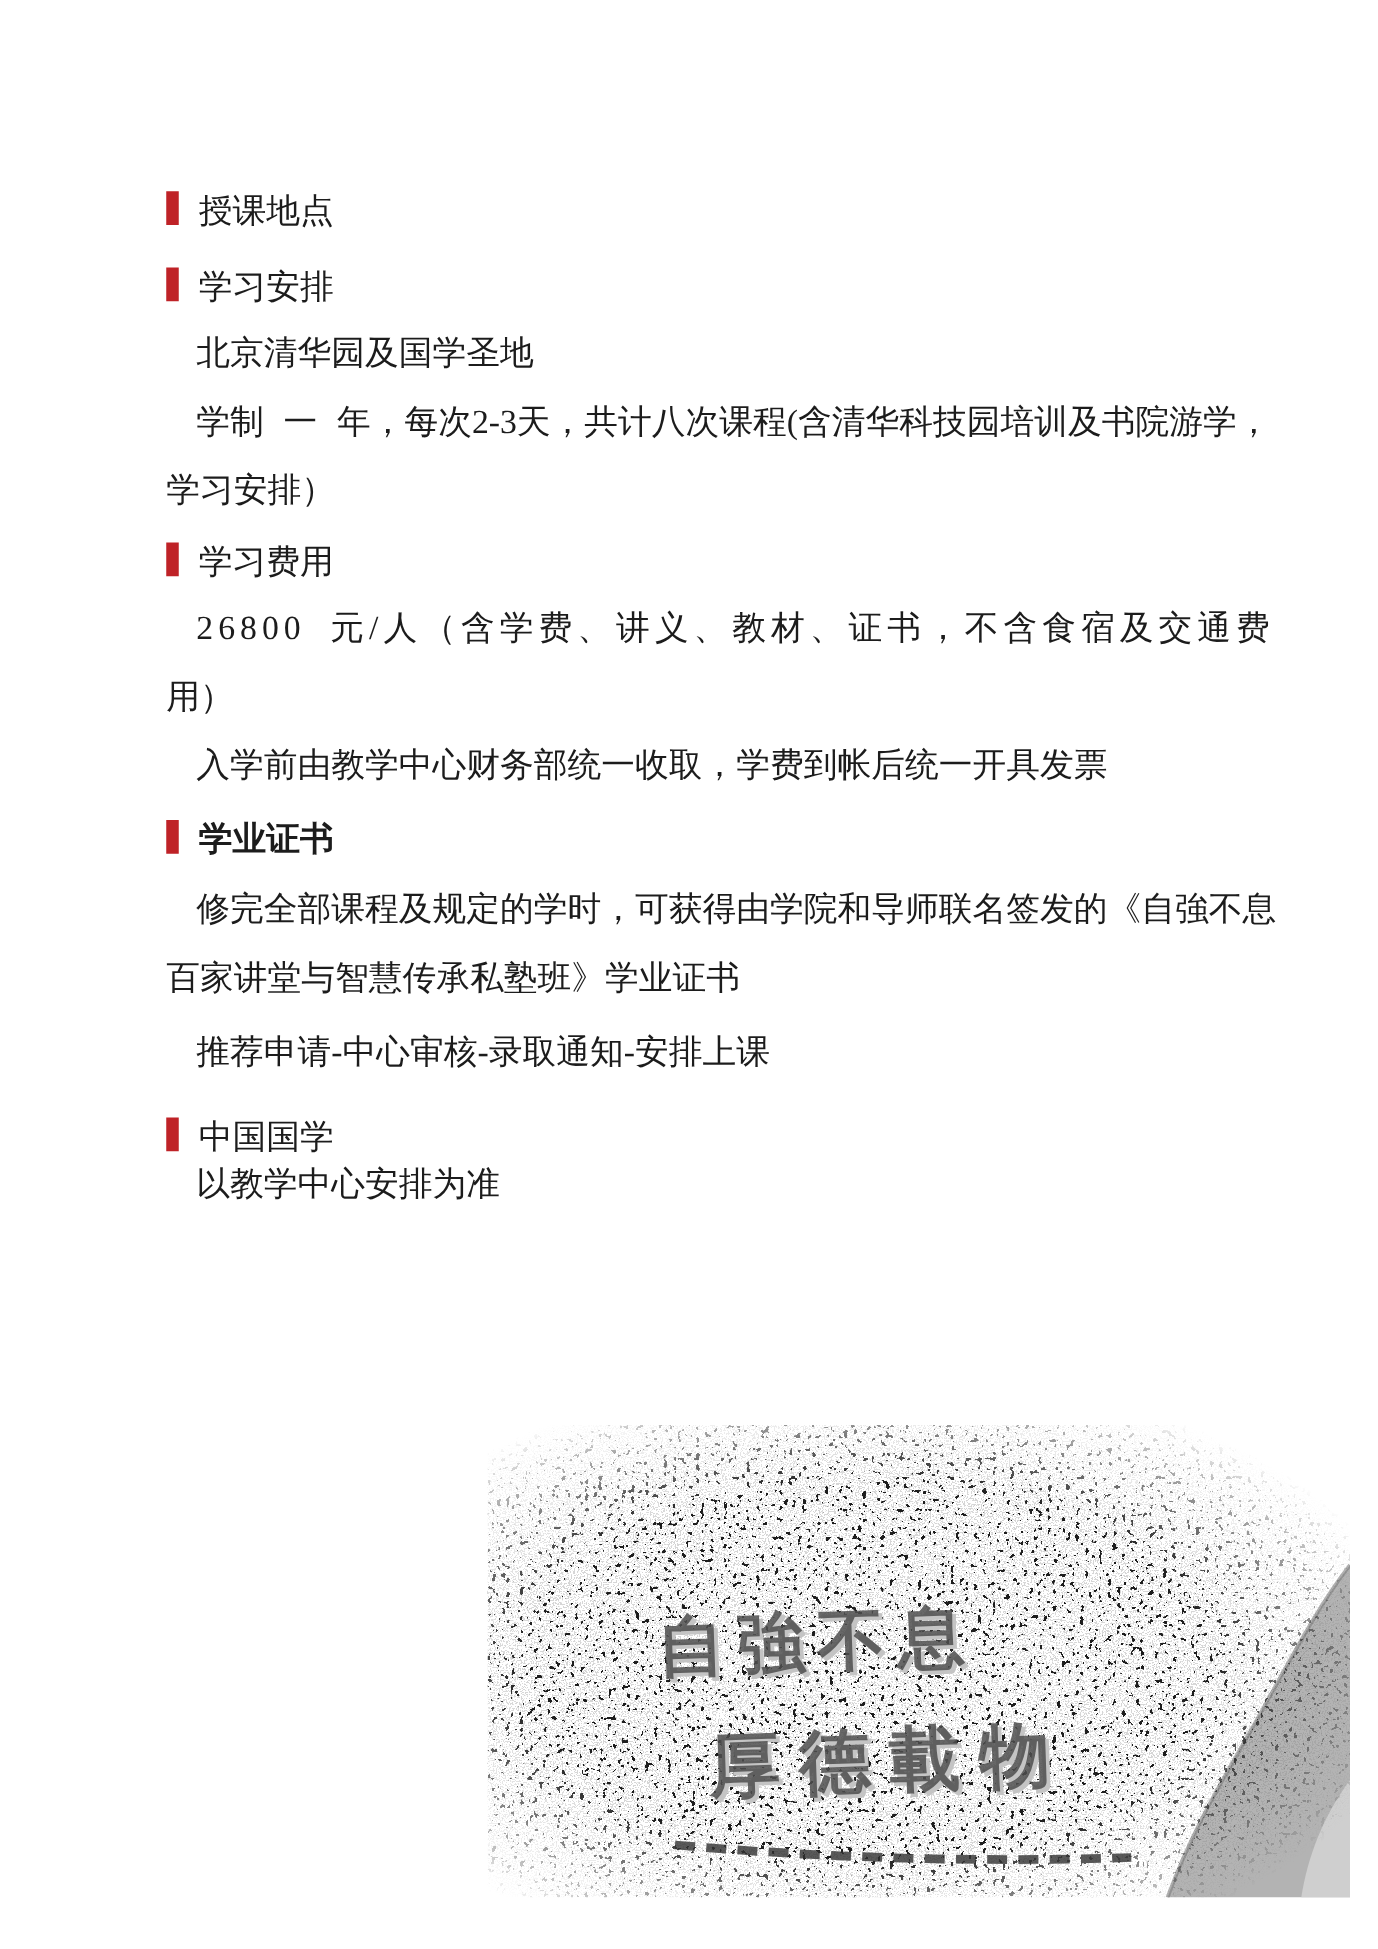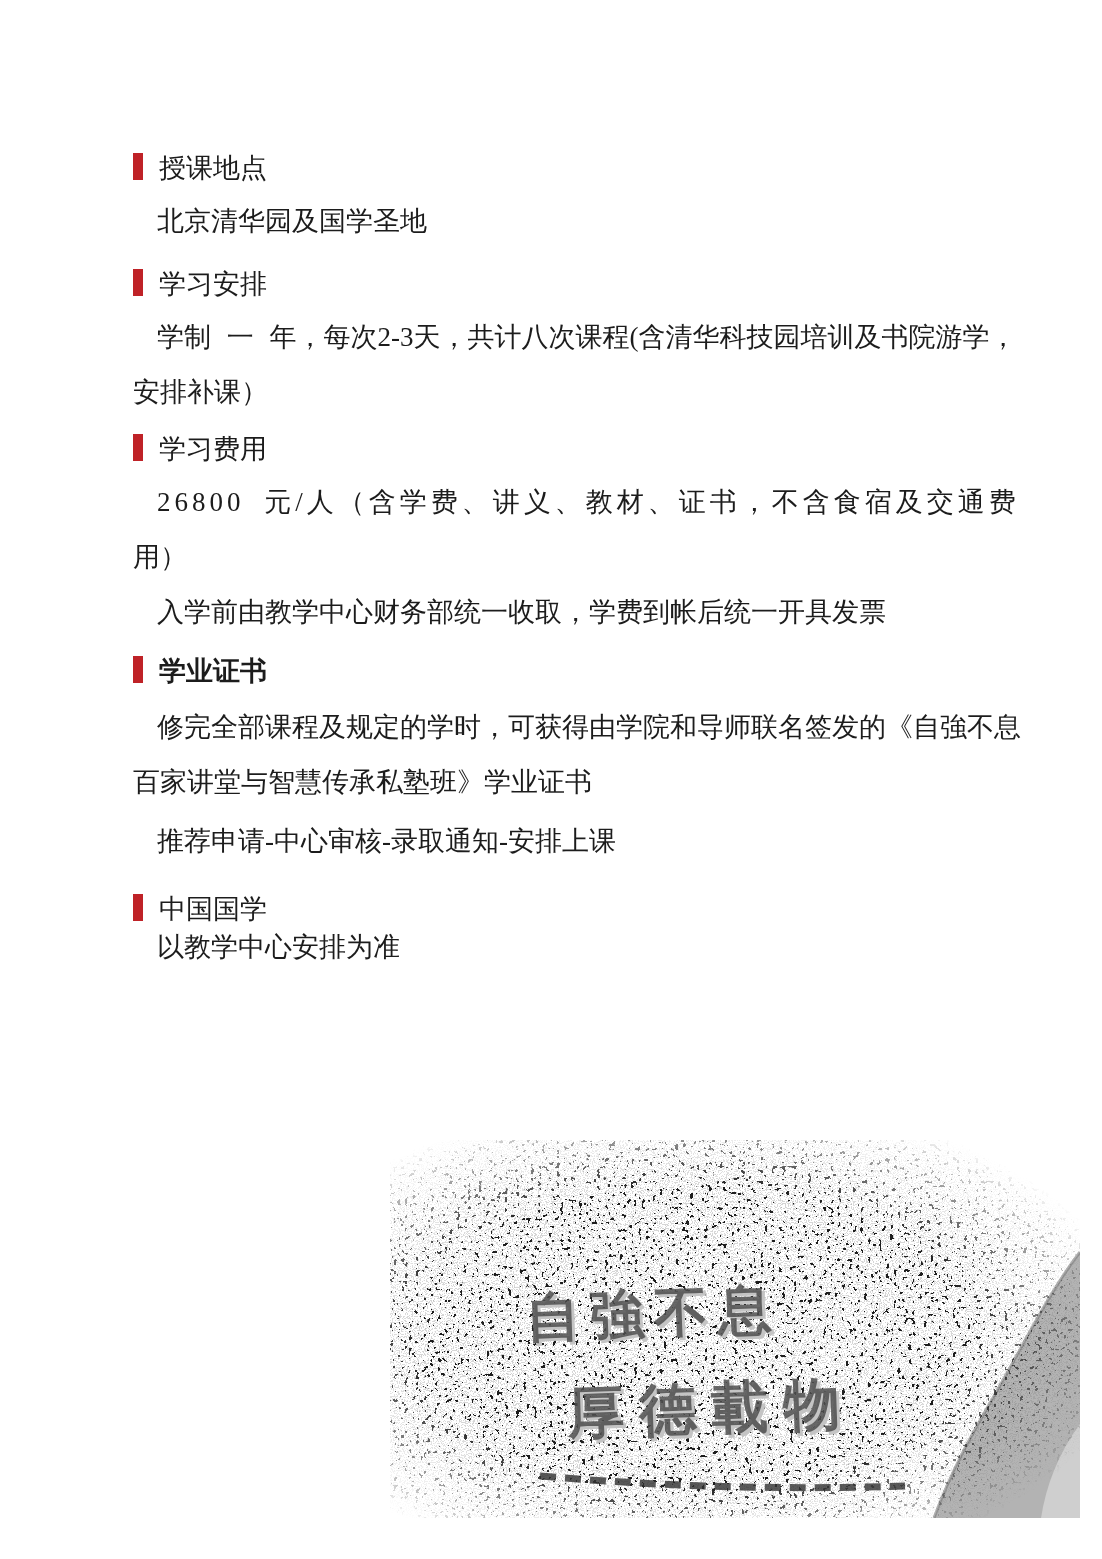--- a/index.html
+++ b/index.html
@@ -54,27 +54,27 @@
 </style>
 </head>
 <body>
 
 <div class="page">
   <div class="content">
 
     <div class="line heading">
       <span class="bar"></span><span class="htext">授课地点</span>
     </div>
-    <div class="line indent">北京清华园及国学圣地</div>
-
     <div class="line heading mt6">
       <span class="bar"></span><span class="htext">学习安排</span>
     </div>
+
+    <div class="line indent">北京清华园及国学圣地</div>
     <div class="line indent">学制 一 年，每次2-3天，共计八次课程(含清华科技园培训及书院游学，</div>
-    <div class="line">安排补课）</div>
+    <div class="line">学习安排）</div>
 
     <div class="line heading">
       <span class="bar"></span><span class="htext">学习费用</span>
     </div>
     <div class="line indent spread">26800 元/人（含学费、讲义、教材、证书，不含食宿及交通费</div>
     <div class="line">用）</div>
 
     <div class="line indent">入学前由教学中心财务部统一收取，学费到帐后统一开具发票</div>
 
     <div class="line heading mt2">

